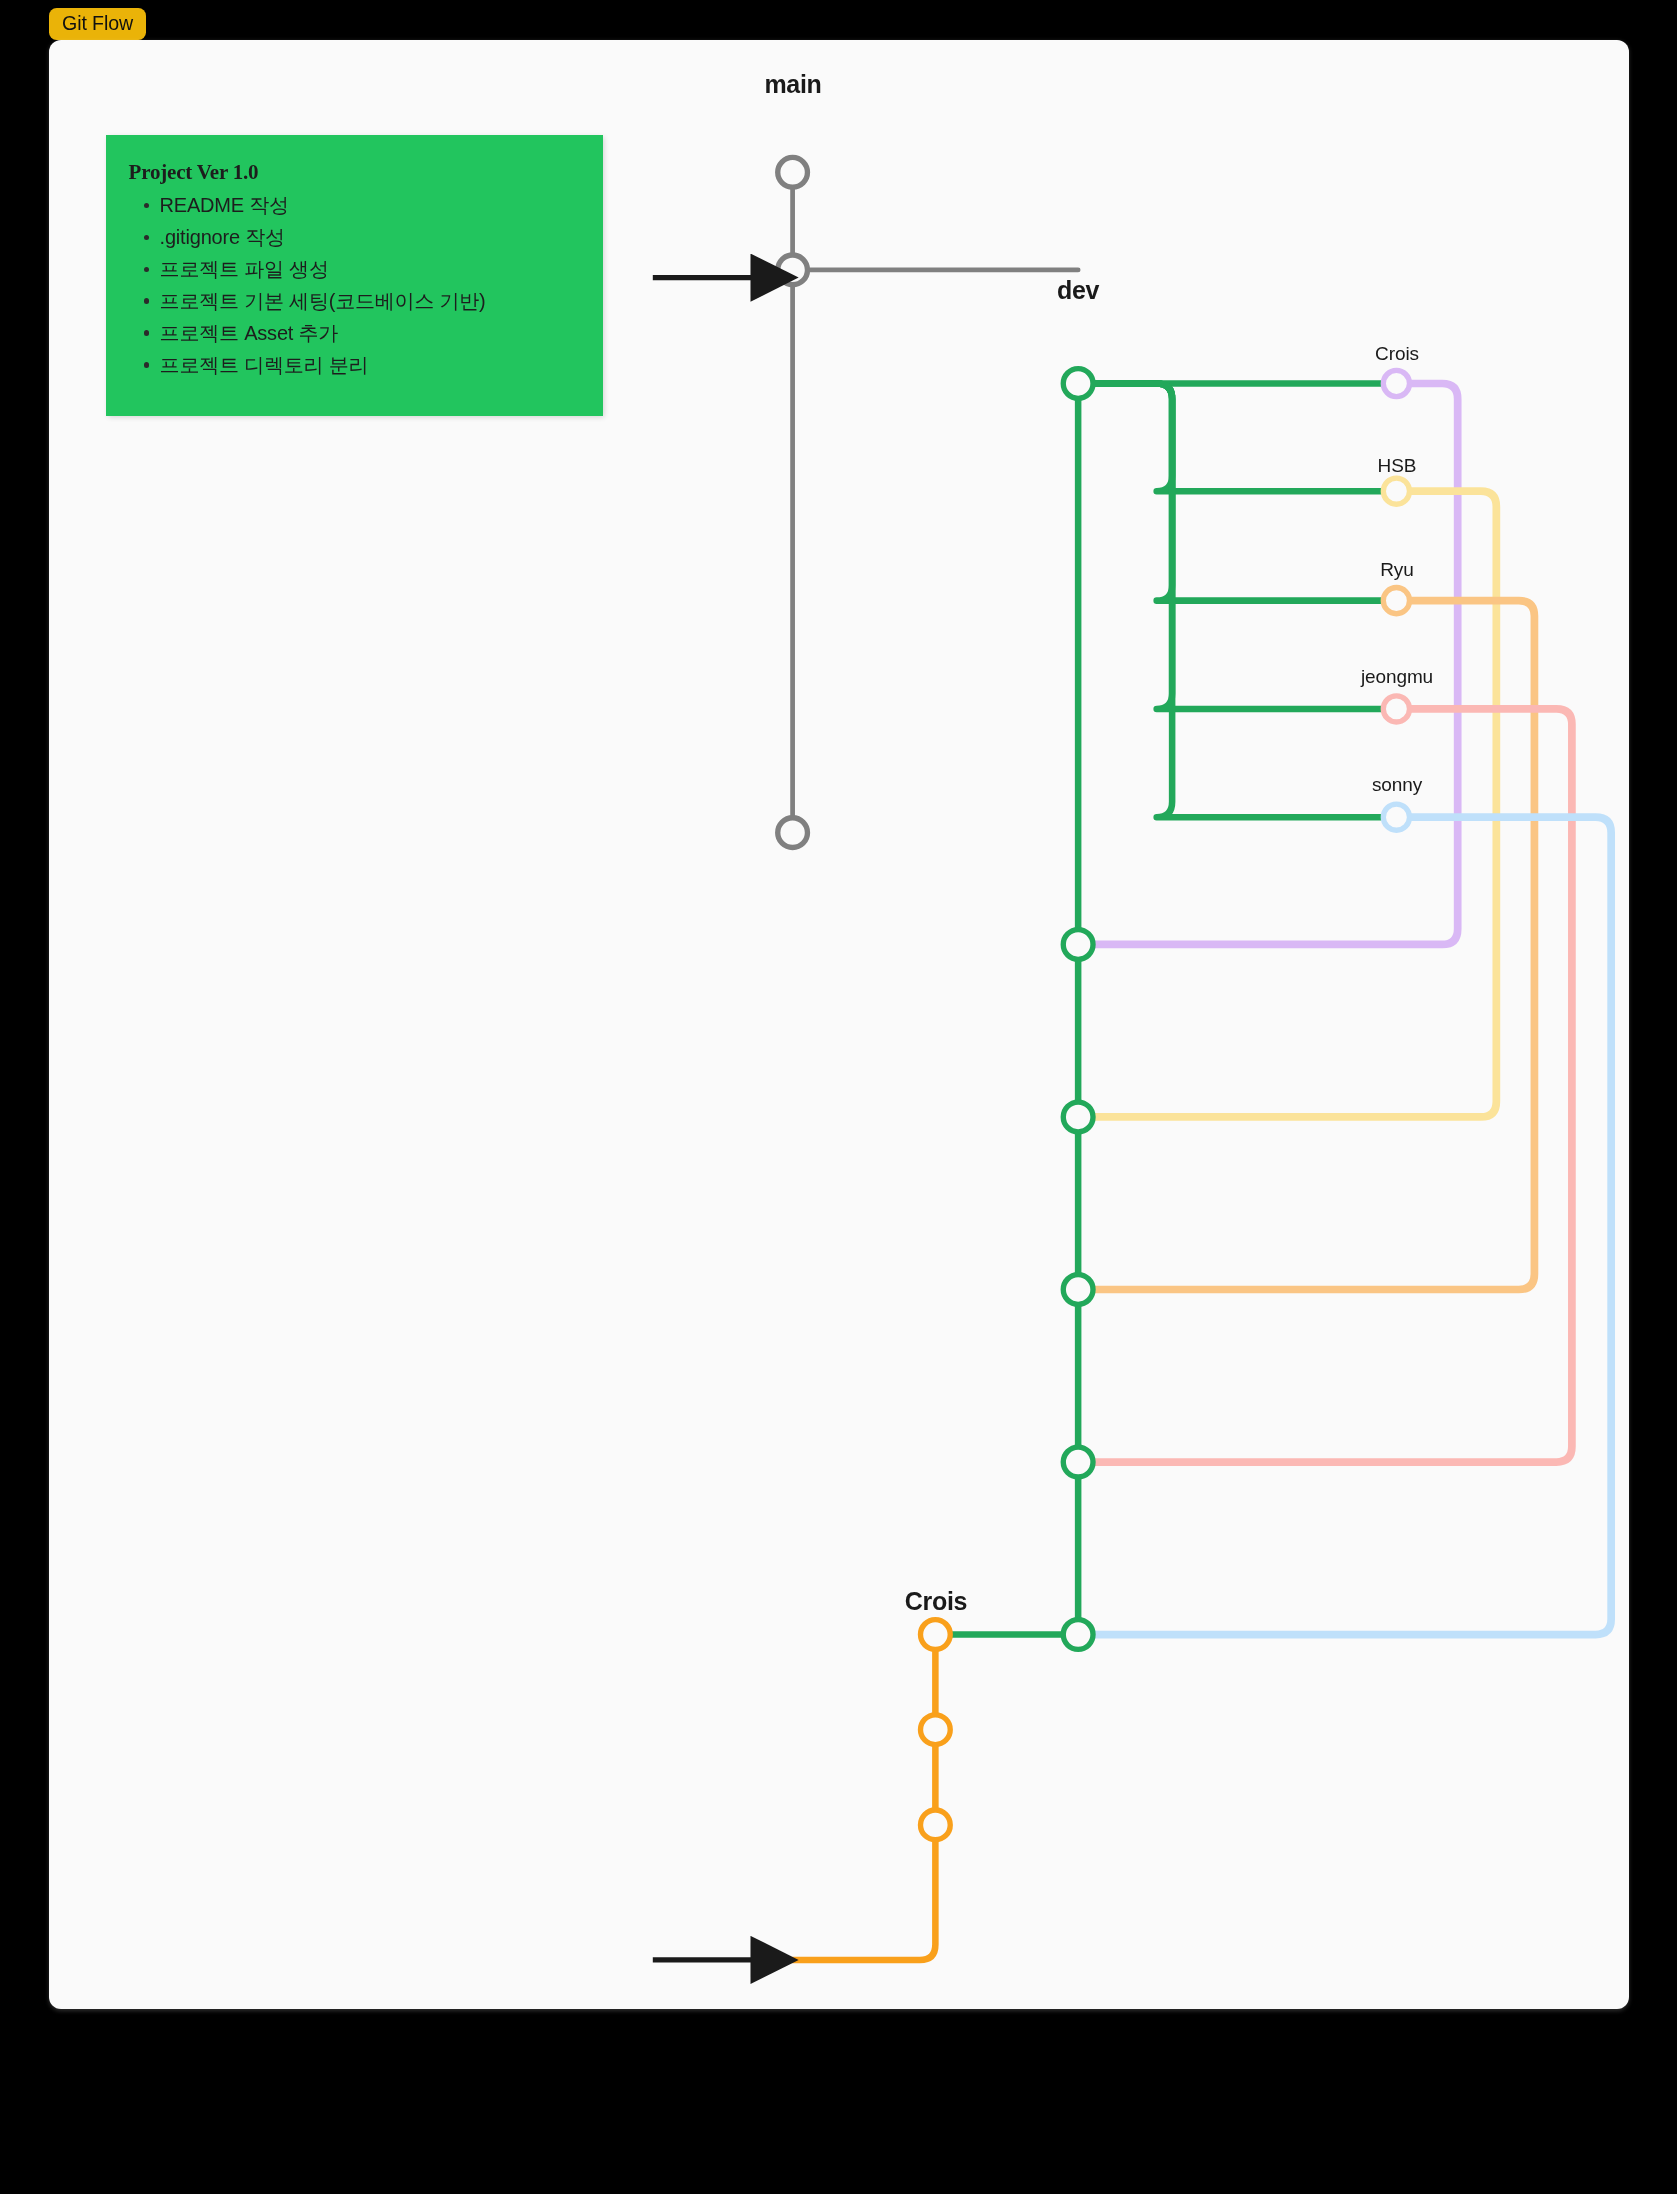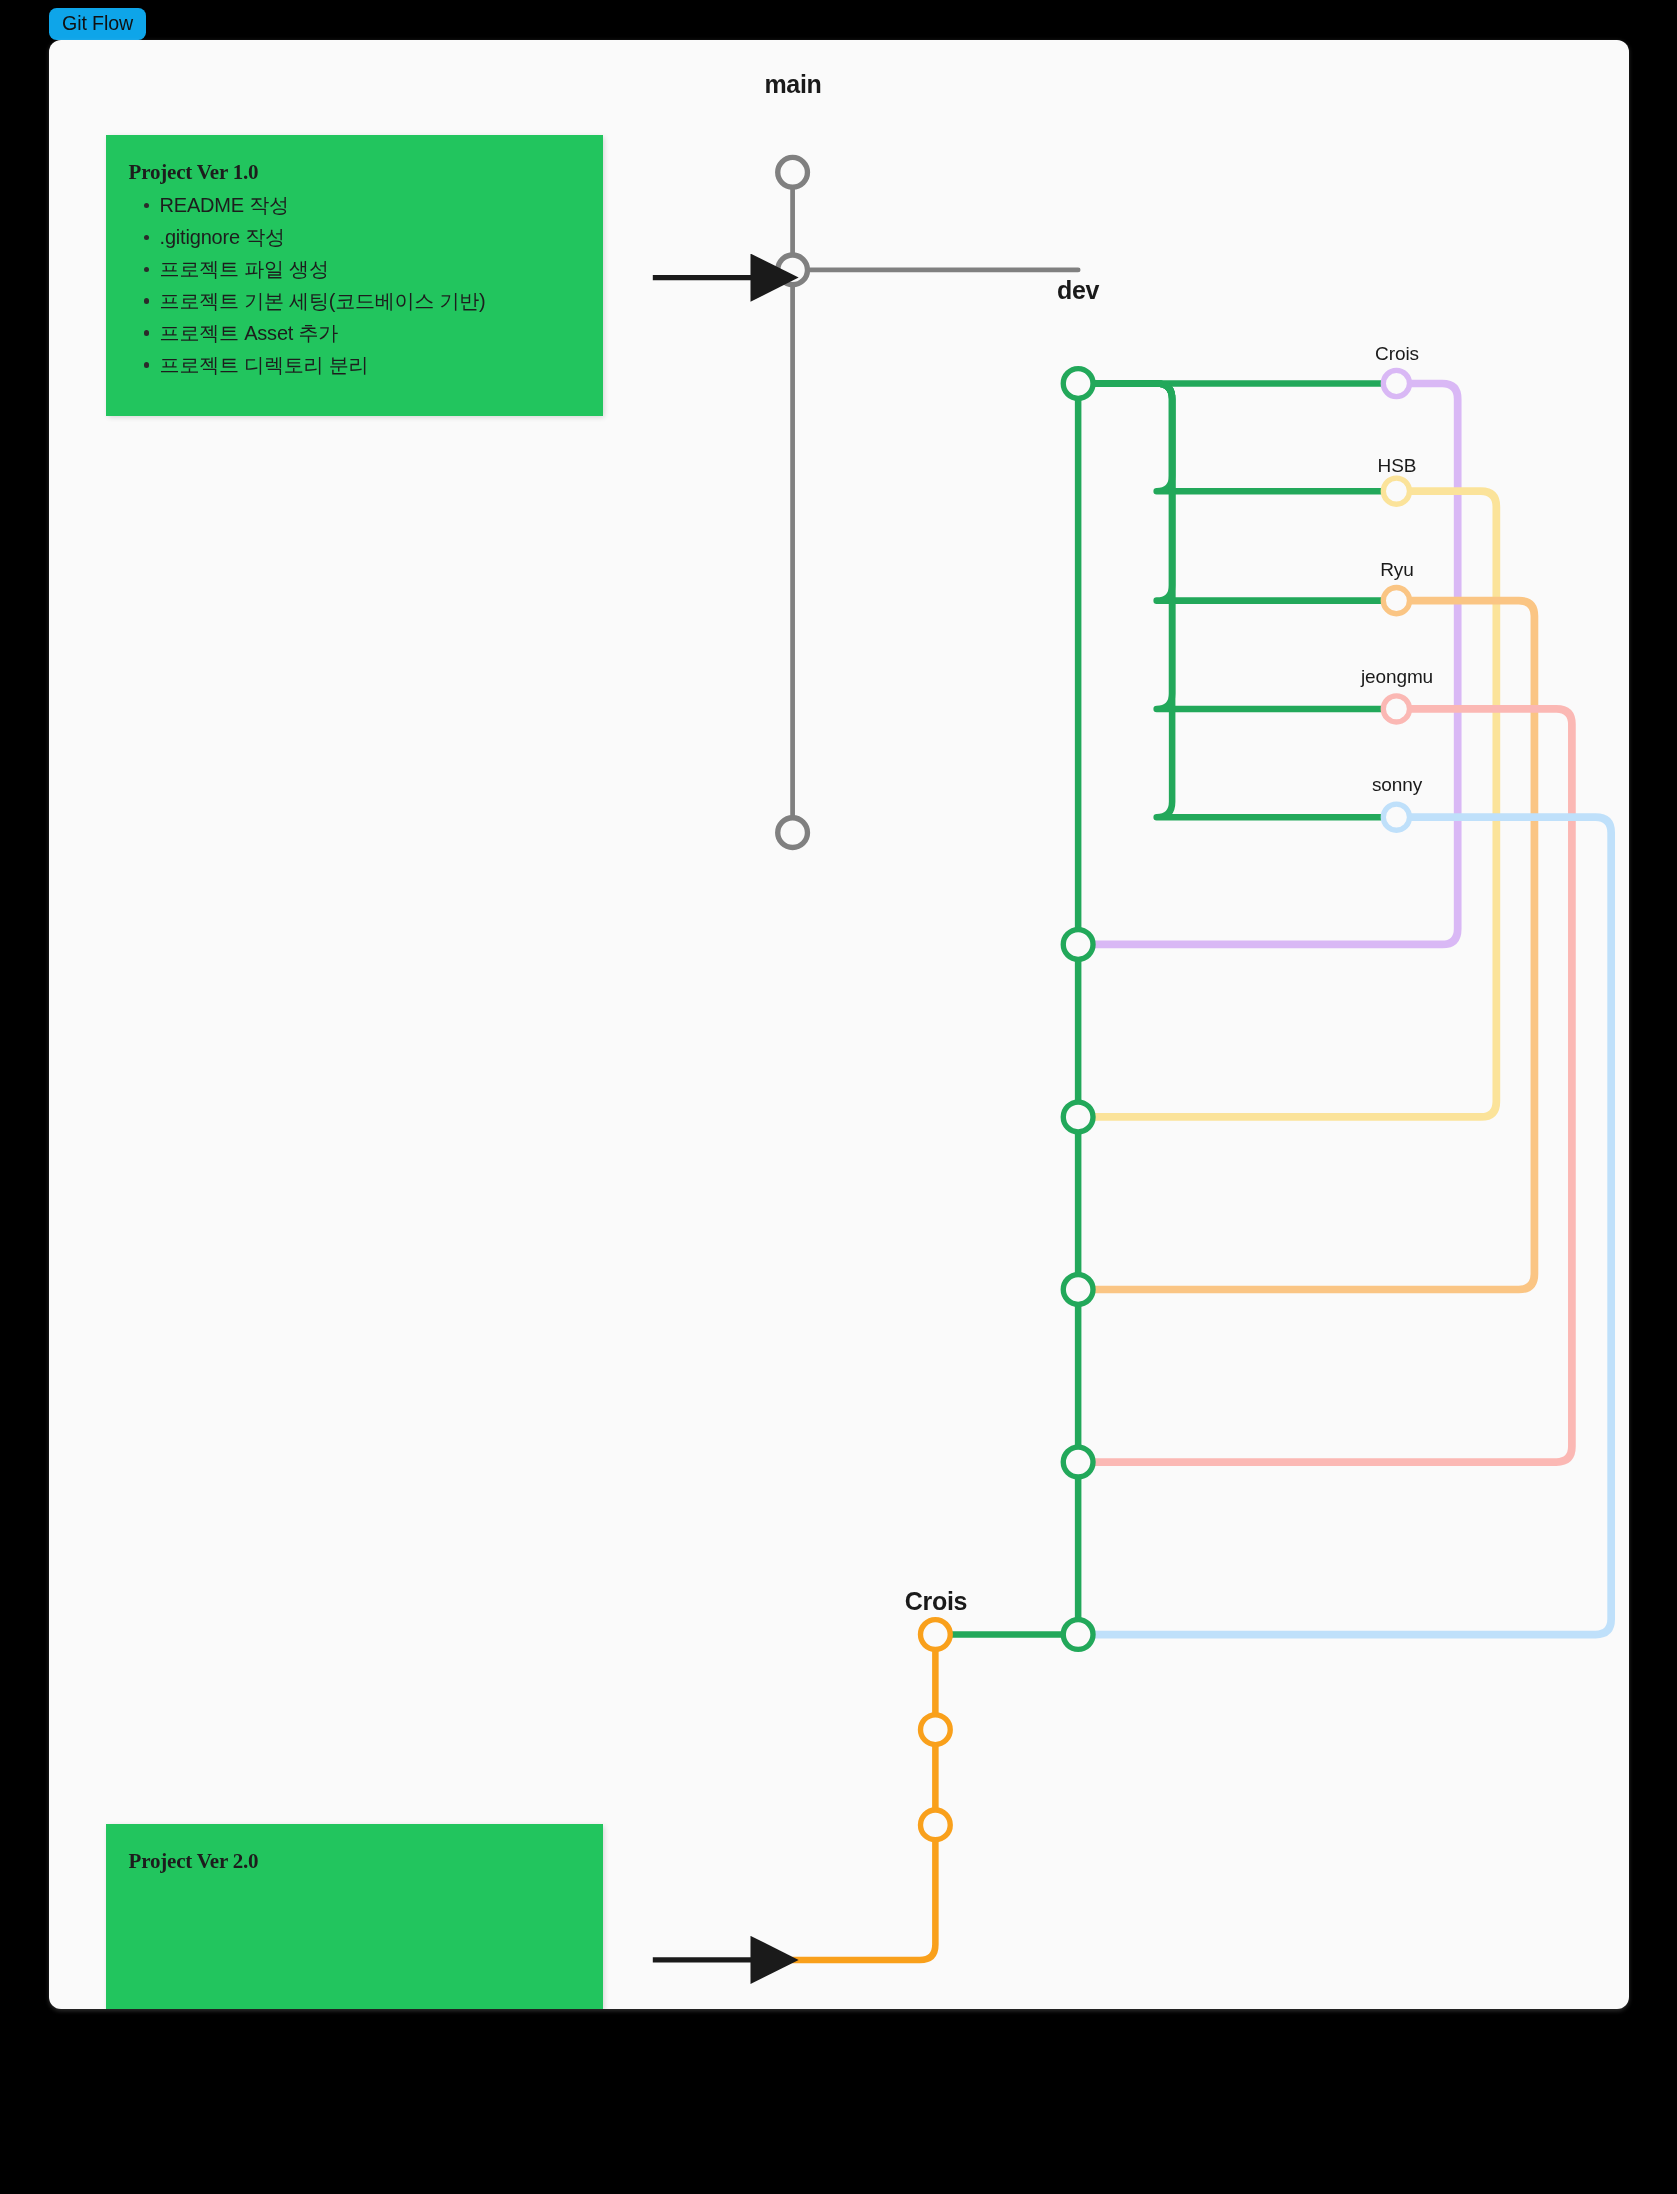--- a/index.html
+++ b/index.html
@@ -3,21 +3,21 @@
 <meta charset="utf-8">
 <title>Git Flow</title>
 <style>
   html,body{margin:0;padding:0;background:#000;}
   body{width:1678px;height:2194px;font-family:"Liberation Sans","DejaVu Sans",sans-serif;overflow:hidden;}
   #root{position:relative;width:1678px;height:2194px;background:#000;}
 
   
   #tab{
     position:absolute;left:49px;top:8.3px;
-    background:#0ea5e9;color:#111;
+    background:#eab308;color:#111;
     border-radius:7.7px;
     padding:5.4px 13px 6.5px 13px;
     font-size:19.6px;line-height:1;
     letter-spacing:-0.1px;
     box-shadow:0 0.6px 1.2px rgba(0,0,0,.25);
     white-space:nowrap;
   }
 
   
   #canvas{
@@ -151,20 +151,16 @@
       <ul class="box-list" id="list-top">
           <li>README 작성</li>
           <li>.gitignore 작성</li>
           <li>프로젝트 파일 생성</li>
           <li>프로젝트 기본 세팅(코드베이스 기반)</li>
           <li>프로젝트 Asset 추가</li>
           <li>프로젝트 디렉토리 분리</li>
         </ul>
     </div>
 
-    <div class="infobox" id="box-bottom">
-      <div class="box-title">Project Ver 2.0</div>
-      <ul class="box-list" id="list-bottom"></ul>
-    </div>
 
   </div>
 </div>
 
 
 </body></html>

